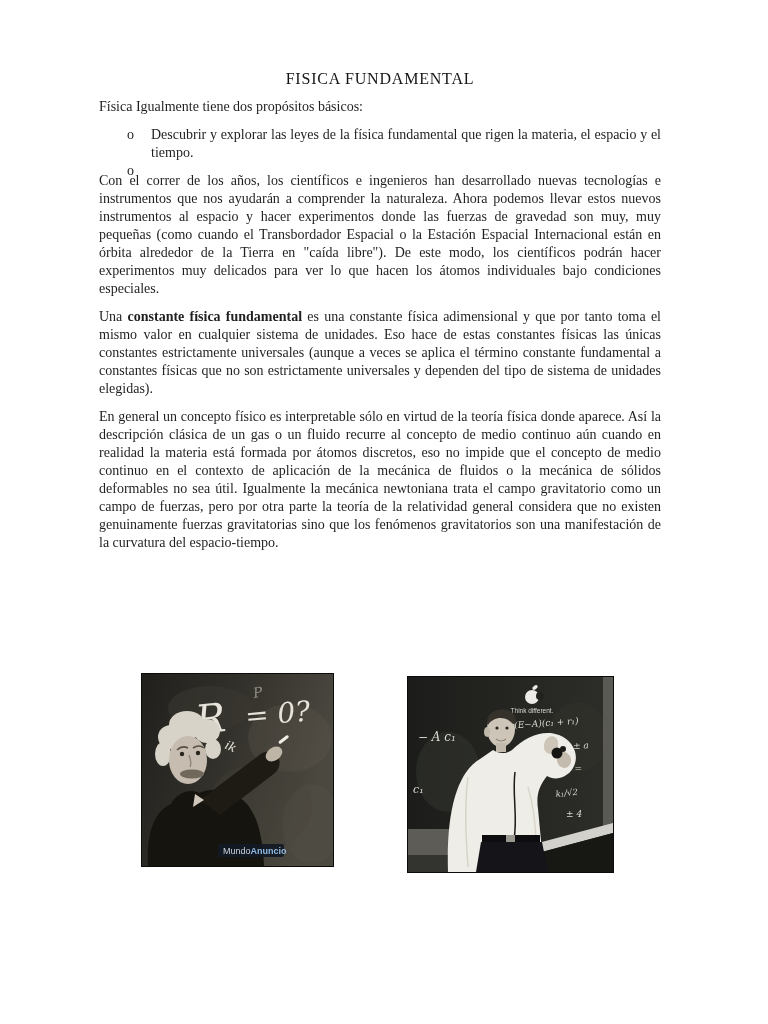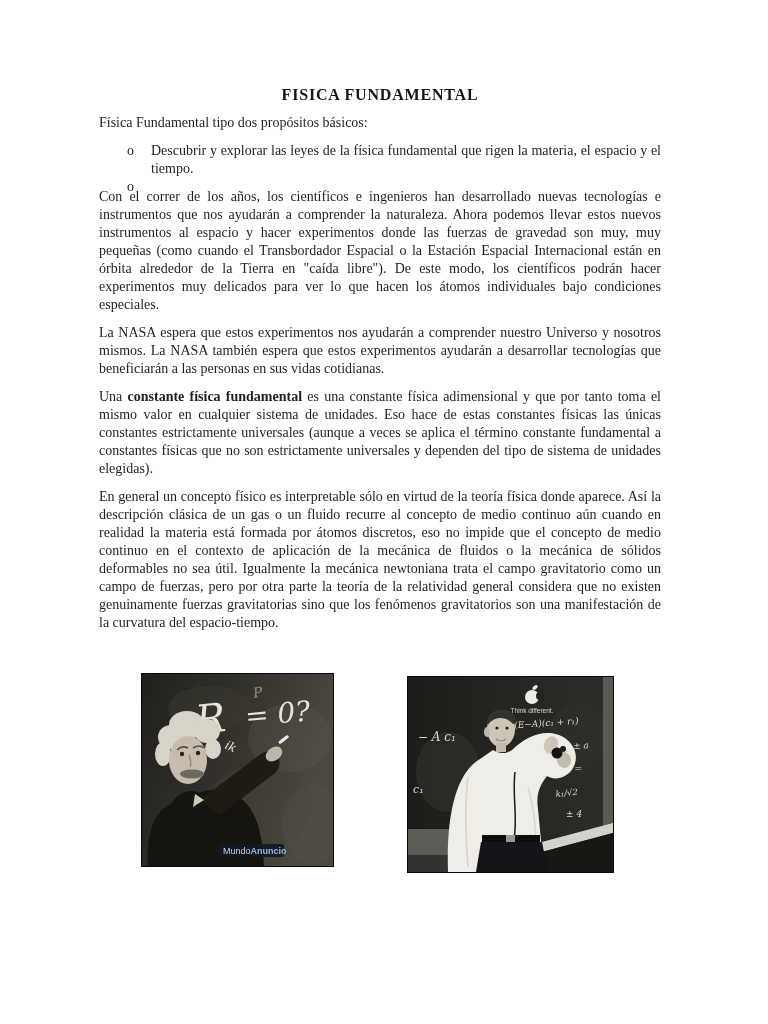--- a/index.html
+++ b/index.html
@@ -12,24 +12,24 @@
     font-family: "Liberation Serif", "DejaVu Serif", serif;
     color: #1f1f1f;
   }
   .content {
     position: absolute;
     left: 99px;
     top: 70px;
     width: 562px;
   }
   .doc-title {
-    margin: 16px 0 10px 0;
+    margin: 0 0 10px 0;
     text-align: center;
     font-size: 16px;
-    font-weight: bold;
+    font-weight: normal;
     letter-spacing: 0.8px;
     color: #151515;
   }
   .para {
     margin: 0 0 10px 0;
     font-size: 14px;
     line-height: 18px;
     text-align: justify;
   }
   .intro { text-align: left; }
@@ -68,35 +68,34 @@
 </style>
 </head>
 <body>
 
 <div class="page">
 
   <div class="content">
 
     <h1 class="doc-title">FISICA FUNDAMENTAL</h1>
 
-    <p class="para intro">Física Fundamental tipo dos propósitos básicos:</p>
+    <p class="para intro">Física Igualmente tiene dos propósitos básicos:</p>
 
     <ul class="bullets">
       <li>
         <span class="marker">o</span>
         <span>Descubrir y explorar las leyes de la física fundamental que rigen la materia, el espacio y el tiempo.</span>
       </li>
       <li>
         <span class="marker">o</span>
       </li>
     </ul>
 
     <p class="para">Con el correr de los años, los científicos e ingenieros han desarrollado nuevas tecnologías e instrumentos que nos ayudarán a comprender la naturaleza. Ahora podemos llevar estos nuevos instrumentos al espacio y hacer experimentos donde las fuerzas de gravedad son muy, muy pequeñas (como cuando el Transbordador Espacial o la Estación Espacial Internacional están en órbita alrededor de la Tierra en "caída libre"). De este modo, los científicos podrán hacer experimentos muy delicados para ver lo que hacen los átomos individuales bajo condiciones especiales.</p>
 
-    <p class="para">La NASA espera que estos experimentos nos ayudarán a comprender nuestro Universo y nosotros mismos. La NASA también espera que estos experimentos ayudarán a desarrollar tecnologías que beneficiarán a las personas en sus vidas cotidianas.</p>
 
     <p class="para"><span>Una </span><strong>constante física fundamental</strong><span> es una constante física adimensional y que por tanto toma el mismo valor en cualquier sistema de unidades. Eso hace de estas constantes físicas las únicas constantes estrictamente universales (aunque a veces se aplica el término constante fundamental a constantes físicas que no son estrictamente universales y dependen del tipo de sistema de unidades elegidas).</span></p>
 
     <p class="para">En general un concepto físico es interpretable sólo en virtud de la teoría física donde aparece. Así la descripción clásica de un gas o un fluido recurre al concepto de medio continuo aún cuando en realidad la materia está formada por átomos discretos, eso no impide que el concepto de medio continuo en el contexto de aplicación de la mecánica de fluidos o la mecánica de sólidos deformables no sea útil. Igualmente la mecánica newtoniana trata el campo gravitatorio como un campo de fuerzas, pero por otra parte la teoría de la relatividad general considera que no existen genuinamente fuerzas gravitatorias sino que los fenómenos gravitatorios son una manifestación de la curvatura del espacio-tiempo.</p>
 
   </div>
 
   <div class="photos">
 
     <div class="photo einstein">

